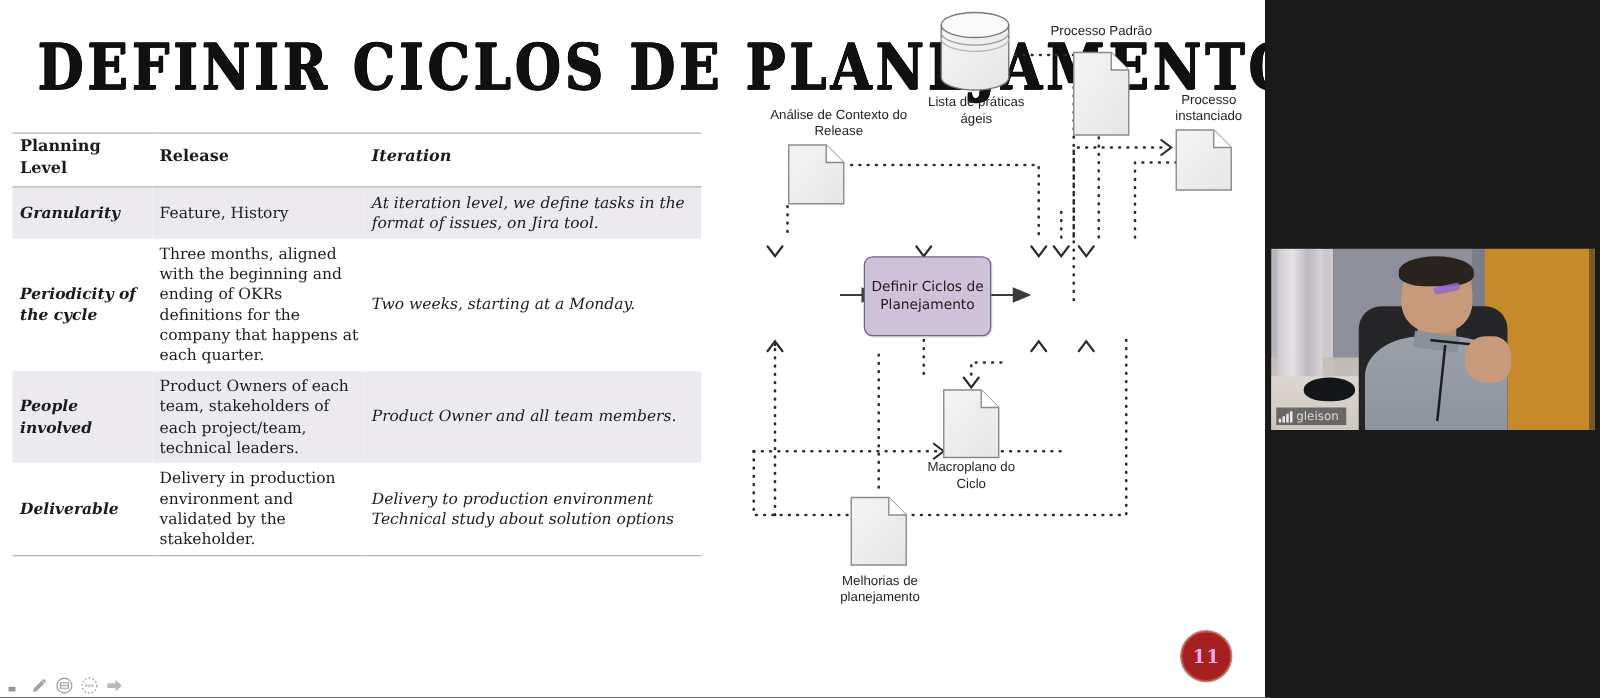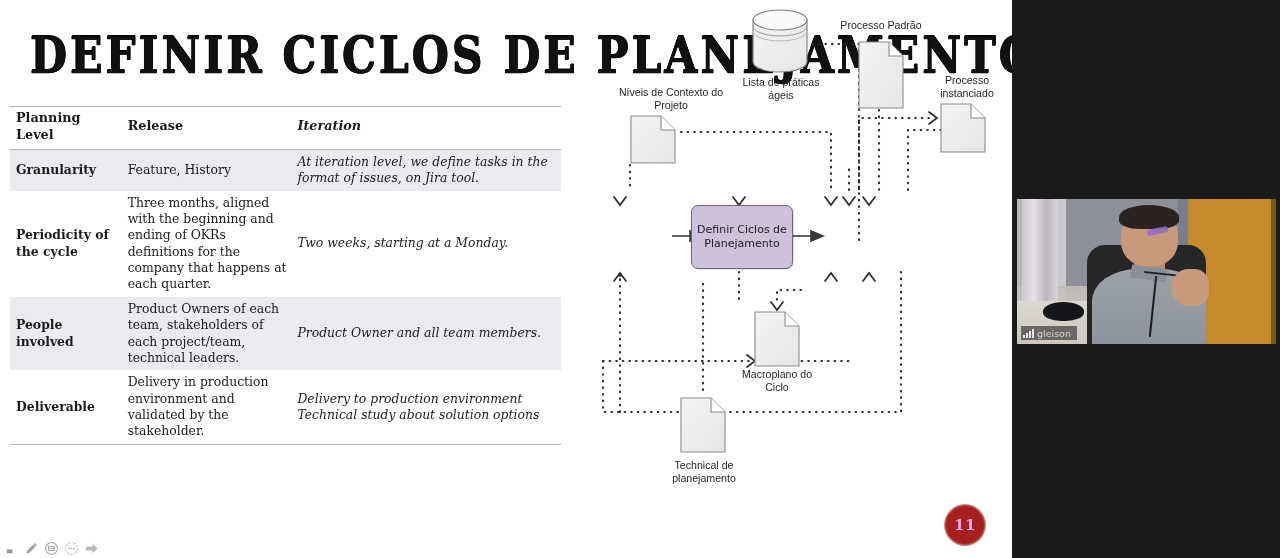--- a/index.html
+++ b/index.html
@@ -23,21 +23,21 @@
   .tbl{position:absolute;left:10px;top:106px;width:551px;border-collapse:collapse;
        font-family:"DejaVu Serif",serif;font-size:12.4px;color:#1b1b1b;}
   .tbl th,.tbl td{text-align:left;vertical-align:middle;padding:4px 4px 4px 6px;line-height:1.32;}
   .tbl thead th{font-weight:700;font-size:12.8px;padding-top:3px;padding-bottom:5px;}
   .tbl thead tr{border-top:1.2px solid #b9b0b5;border-bottom:1.2px solid #b9b0b5;}
   .tbl tbody tr.alt{background:#eceaee;}
   .tbl tbody tr:last-child{border-bottom:1.2px solid #b9b0b5;}
   .c0{width:104px;font-weight:700;}
   .c1{width:168px;}
   .c2{width:279px;font-style:italic;}
-  .tbl td.c0{font-weight:700;}
+  .tbl td.c0{font-weight:700;font-style:italic;}
 
   
   .diagram{position:absolute;left:563px;top:0;width:449px;height:510px;}
   .diagram svg{display:block;}
   .dlabel{position:absolute;font-family:Liberation Sans, sans-serif;font-size:10.6px;
           color:#1f1f1f;line-height:1.22;text-align:center;}
 
   .procbox{position:absolute;background:#cdc2da;border:1.1px solid #6d6487;border-radius:7px;
            box-shadow:1px 1px 0 rgba(0,0,0,.12);
            display:flex;align-items:center;justify-content:center;
@@ -237,31 +237,31 @@
           <path d="M 192 312 L 222 312 L 236 326 L 236 366 L 192 366 Z" fill="url(#docg)" stroke="#8a8a8a" stroke-width="1.1"></path>
           <path d="M 222 312 L 222 326 L 236 326" fill="#fff" stroke="#8a8a8a" stroke-width="1.1"></path>
         </g>
 
         <g>
           <path d="M 118 398 L 148 398 L 162 412 L 162 452 L 118 452 Z" fill="url(#docg)" stroke="#8a8a8a" stroke-width="1.1"></path>
           <path d="M 148 398 L 148 412 L 162 412" fill="#fff" stroke="#8a8a8a" stroke-width="1.1"></path>
         </g>
       </svg>
 
-      <div class="dlabel" style="left:48px;top:86px;width:120px;">Níveis de Contexto do Projeto</div>
+      <div class="dlabel" style="left:48px;top:86px;width:120px;">Análise de Contexto do Release</div>
 
       <div class="dlabel" style="left:168px;top:76px;width:100px;">Lista de práticas ágeis</div>
 
       <div class="dlabel" style="left:276px;top:19px;width:84px;">Processo Padrão</div>
 
       <div class="dlabel" style="left:358px;top:74px;width:92px;">Processo instanciado</div>
 
       <div class="dlabel" style="left:168px;top:368px;width:92px;">Macroplano do Ciclo</div>
 
-      <div class="dlabel" style="left:94px;top:459px;width:94px;">Technical de planejamento</div>
+      <div class="dlabel" style="left:94px;top:459px;width:94px;">Melhorias de planejamento</div>
 
 
       <div class="procbox" style="left:128px;top:205px;width:100px;height:62px;">Definir Ciclos de Planejamento</div>
 
     </div>
 
     <div class="badge">11</div>
 
     <div class="toolbar">
       <span>

